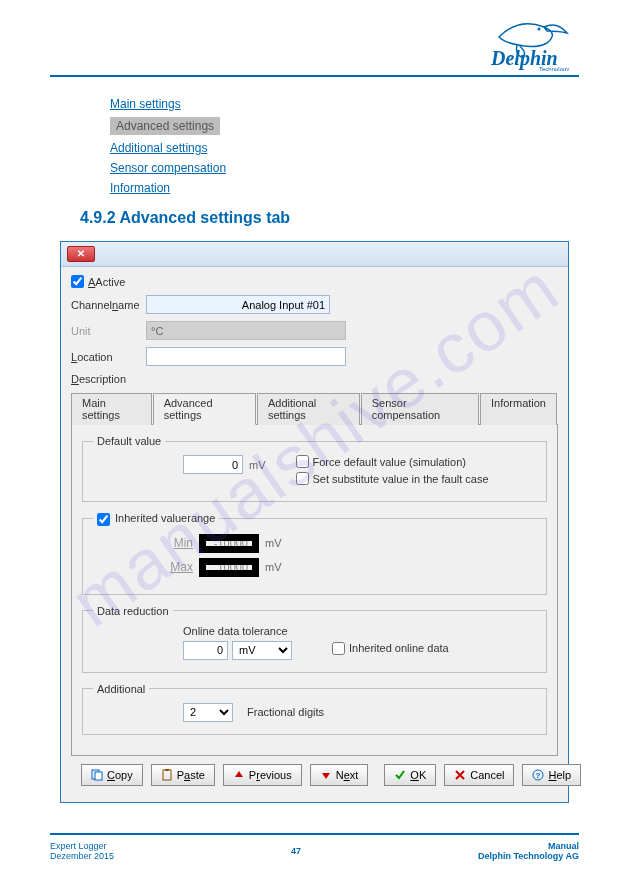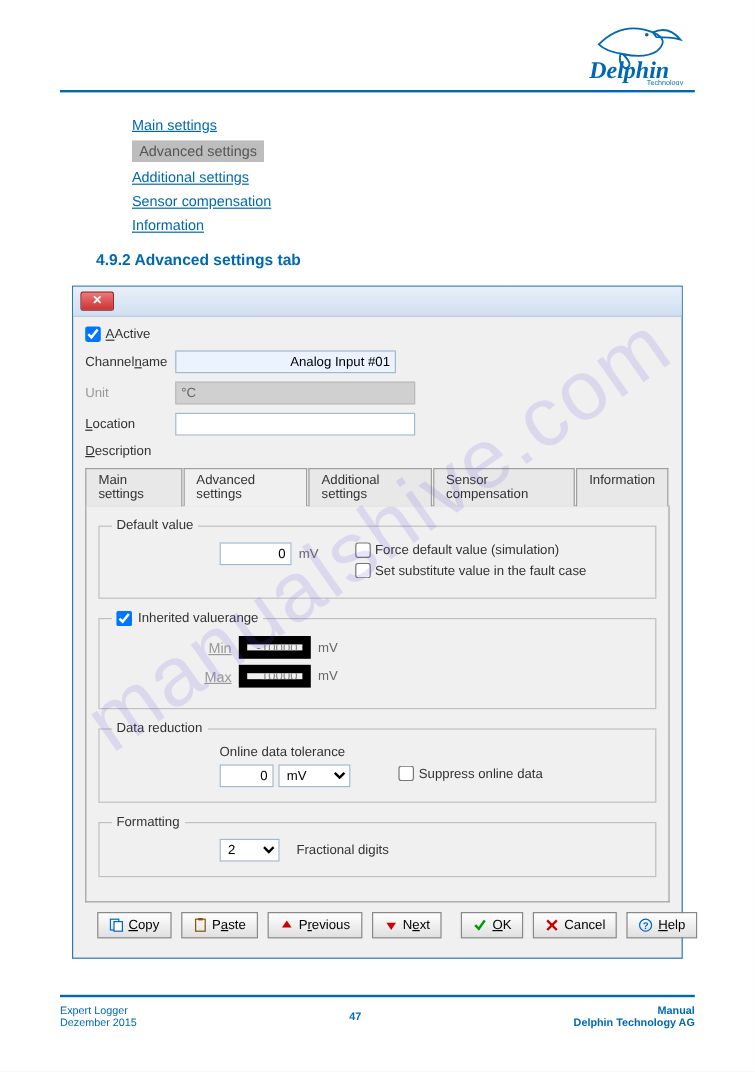--- a/index.html
+++ b/index.html
@@ -5,21 +5,21 @@
   * { box-sizing: border-box; margin: 0; padding: 0; }
   body { font-family: "Segoe UI", Tahoma, sans-serif; font-size: 11px; color: #333; background: #fff; width: 629px; position: relative; }
   
   .page { padding: 20px 50px 30px 50px; }
   .header-bar { border-top: 2px solid #0068b0; margin-top: 55px; position: relative; }
   .logo { position: absolute; right: 50px; top: 15px; }
   
   .toc { margin: 20px 0 10px 60px; font-size: 12px; }
   .toc-link { color: #0068b0; text-decoration: underline; cursor: pointer; display: block; margin-bottom: 6px; }
   .toc-current { background: #bdbdbd; padding: 2px 6px; display: inline-block; color: #555; }
-  .section-title { font-size: 13px; font-weight: bold; color: #0068b0; margin: 14px 0 14px 30px; }
+  .section-title { font-size: 16px; font-weight: bold; color: #0068b0; margin: 14px 0 14px 30px; }
   
   .dialog { border: 1px solid #2a79b8; margin: 0 10px 0 10px; background: #f0f0f0; }
   .titlebar { background: linear-gradient(#e8f0fa, #d0dff0); padding: 4px 6px; display: flex; justify-content: space-between; align-items: center; border-bottom: 1px solid #b0c4de; }
   .titlebar-text { color: #1a4d7a; font-size: 12px; }
   .close-btn { background: linear-gradient(#e77, #c33); color: #fff; width: 28px; height: 16px; border: 1px solid #922; border-radius: 2px; text-align: center; font-size: 10px; line-height: 14px; cursor: pointer; font-weight: bold; }
   
   .dialog-body { padding: 8px 10px; }
   .row { display: flex; align-items: center; margin-bottom: 7px; }
   .row-label { width: 75px; color: #333; font-size: 11px; }
   .row-label.disabled { color: #999; }
@@ -172,27 +172,27 @@
           <div class="sublabel">Online data tolerance</div>
           <div style="display:flex; align-items:center; gap:40px; margin-left:90px;">
             <div style="display:flex; align-items:center;">
               <input class="num-input" style="width: 45px;" value="0">
               <select class="select-box" style="width:60px; margin-left:4px">
                 <option>mV</option>
               </select>
             </div>
             <div class="cb-row">
               <input type="checkbox" style="">
-              <span>Suppress online data</span>
-            </div>
-          </div>
-        </fieldset>
-
-        <fieldset>
-          <legend>Formatting</legend>
+              <span>Inherited online data</span>
+            </div>
+          </div>
+        </fieldset>
+
+        <fieldset>
+          <legend>Additional</legend>
           <div style="display:flex; align-items:center; margin-left:90px;">
             <select class="select-box" style="width:50px">
               <option>2</option>
             </select>
             <span style="margin-left:14px">Fractional digits</span>
           </div>
         </fieldset>
 
       </div>
 

